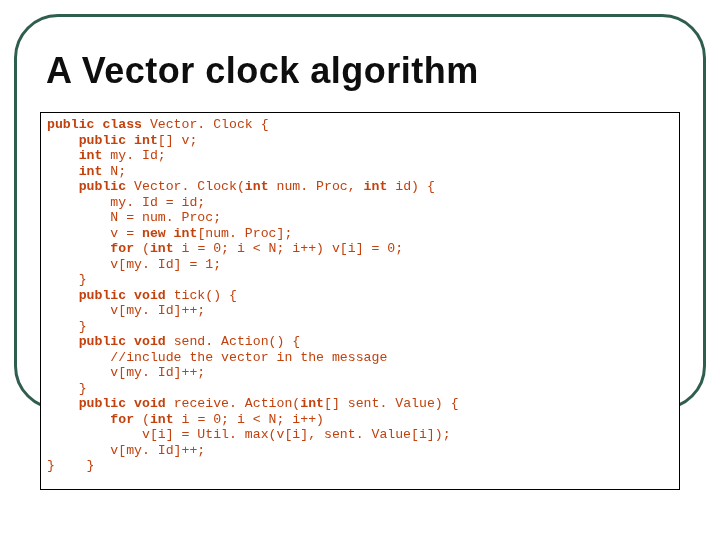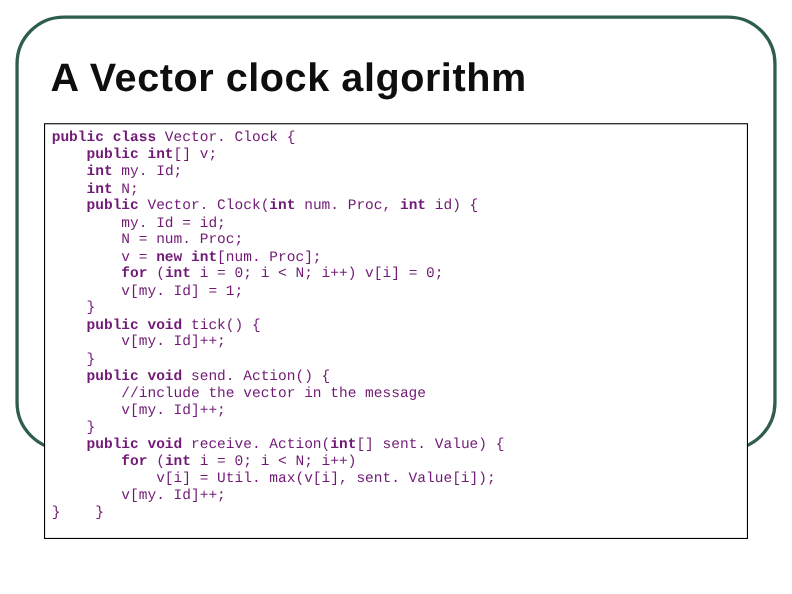--- a/index.html
+++ b/index.html
@@ -46,21 +46,21 @@
     background: #fff;
     box-sizing: border-box;
     padding: 4px 6px;
     overflow: hidden;
   }
   .code {
     font-family: "Courier New", Courier, monospace;
     font-size: 13.2px;
     line-height: 15.5px;
     white-space: pre;
-    color: #701a75;
+    color: #c2410c;
   }
   .kw { font-weight: bold; }
 </style>
 </head>
 <body>
 
 <div class="slide">
   <div class="frame"></div>
   <div class="title">A Vector clock algorithm</div>
 

